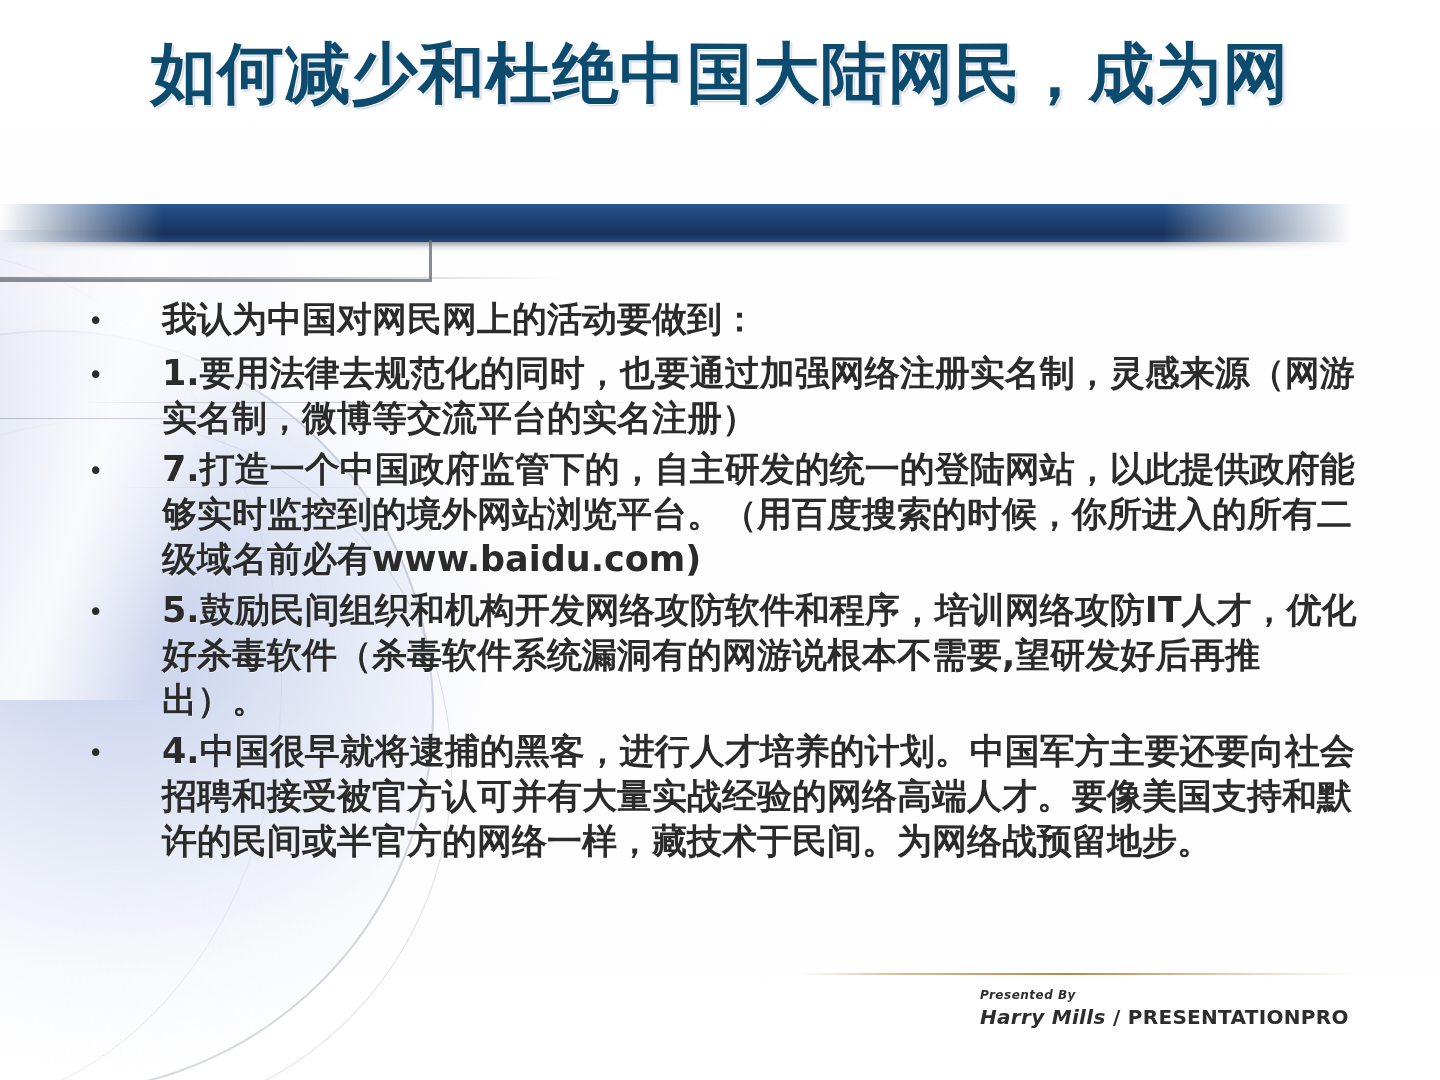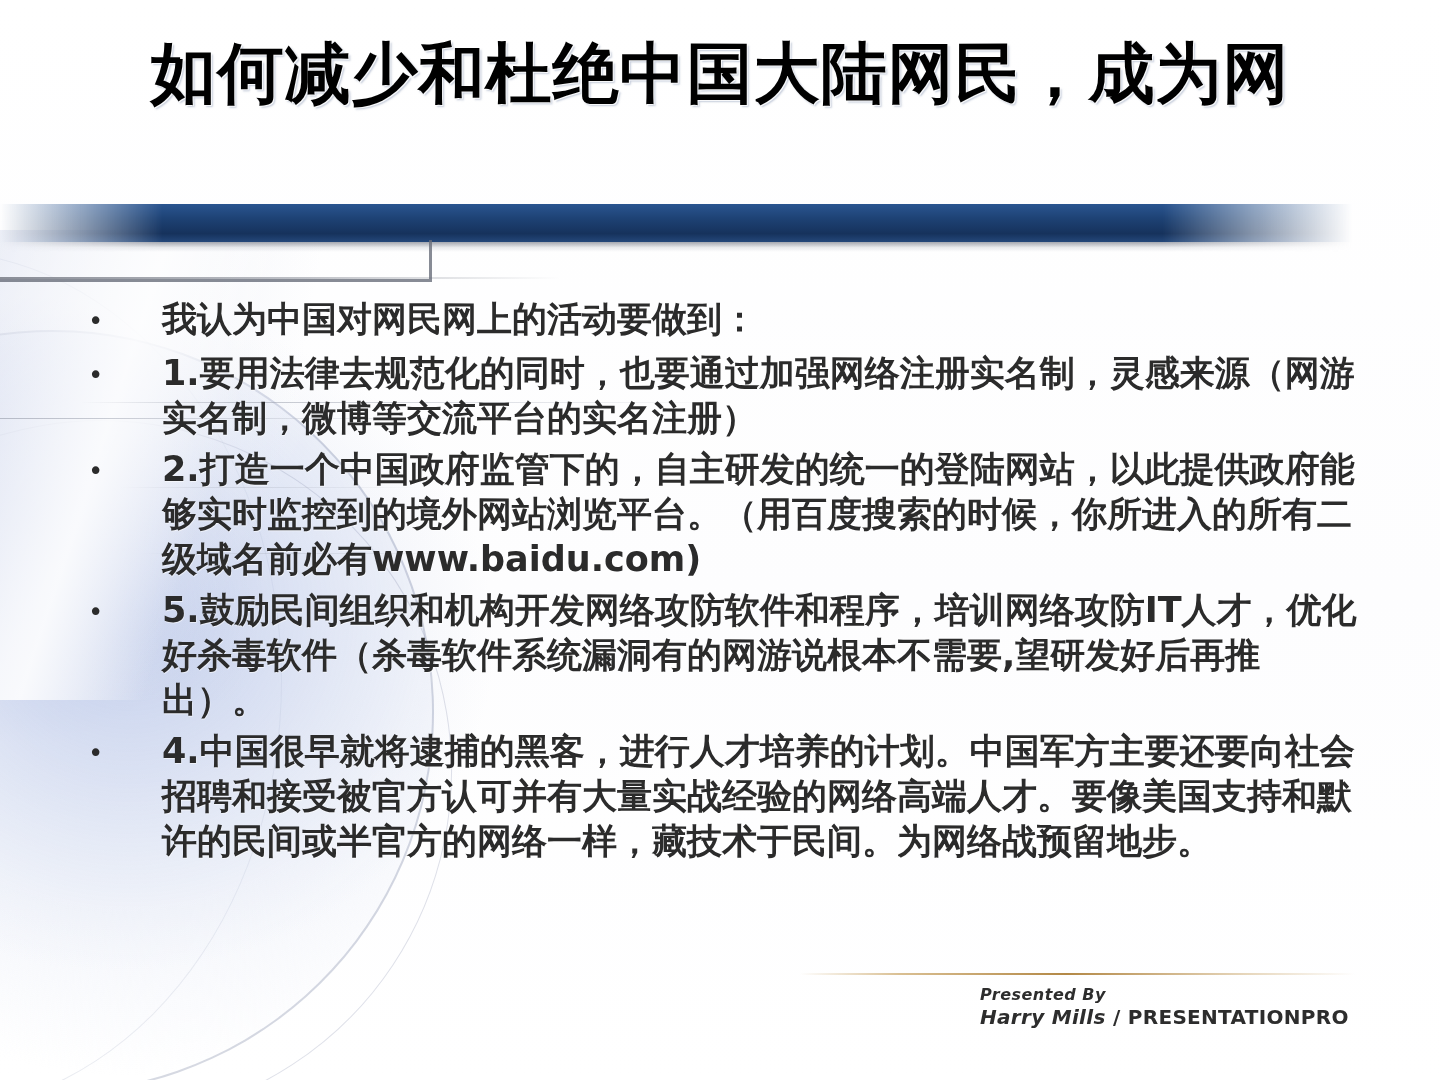--- a/index.html
+++ b/index.html
@@ -101,21 +101,21 @@
     width: 1300px;
     text-align: center;
     z-index: 4;
   }
   .title-line {
     font-family: "DejaVu Sans", "Liberation Sans", sans-serif;
     font-weight: bold;
     font-size: 66px;
     line-height: 80px;
     letter-spacing: 1px;
-    color: #000000;
+    color: #0c4a6e;
     white-space: nowrap;
     text-shadow:
        1px 1px 0 rgba(255,255,255,0.85),
        2px 2px 2px rgba(90,110,150,0.35);
   }
 
   
   #banner {
     position: absolute;
     left: 0;
@@ -201,21 +201,21 @@
     position: absolute;
     left: 980px;
     top: 984px;
     z-index: 4;
     font-family: "DejaVu Sans", "Liberation Sans", sans-serif;
     color: #2d2d2d;
     line-height: 22px;
     filter: blur(0.25px);
   }
   #credit-line-1 {
-    font-size: 16px;
+    font-size: 12px;
     font-weight: bold;
     font-style: italic;
     letter-spacing: 0.5px;
   }
   #credit-line-2 {
     font-size: 20px;
     font-weight: bold;
     letter-spacing: 0.3px;
   }
   .credit-name { font-style: italic; }
@@ -253,21 +253,21 @@
       <span class="bullet-text">我认为中国对网民网上的活动要做到：</span>
     </div>
 
     <div class="bullet-row">
       <span class="bullet-marker">•</span>
       <span class="bullet-text">1.要用法律去规范化的同时，也要通过加强网络注册实名制，灵感来源（网游实名制，微博等交流平台的实名注册）</span>
     </div>
 
     <div class="bullet-row">
       <span class="bullet-marker">•</span>
-      <span class="bullet-text">2.打造一个中国政府监管下的，自主研发的统一的登陆网站，以此提供政府能够实时监控到的境外网站浏览平台。（用百度搜索的时候，你所进入的所有二级域名前必有www.baidu.com)</span>
+      <span class="bullet-text">7.打造一个中国政府监管下的，自主研发的统一的登陆网站，以此提供政府能够实时监控到的境外网站浏览平台。（用百度搜索的时候，你所进入的所有二级域名前必有www.baidu.com)</span>
     </div>
 
     <div class="bullet-row">
       <span class="bullet-marker">•</span>
       <span class="bullet-text">5.鼓励民间组织和机构开发网络攻防软件和程序，培训网络攻防IT人才，优化好杀毒软件（杀毒软件系统漏洞有的网游说根本不需要,望研发好后再推出）。</span>
     </div>
 
     <div class="bullet-row">
       <span class="bullet-marker">•</span>
       <span class="bullet-text">4.中国很早就将逮捕的黑客，进行人才培养的计划。中国军方主要还要向社会招聘和接受被官方认可并有大量实战经验的网络高端人才。要像美国支持和默许的民间或半官方的网络一样，藏技术于民间。为网络战预留地步。</span>

